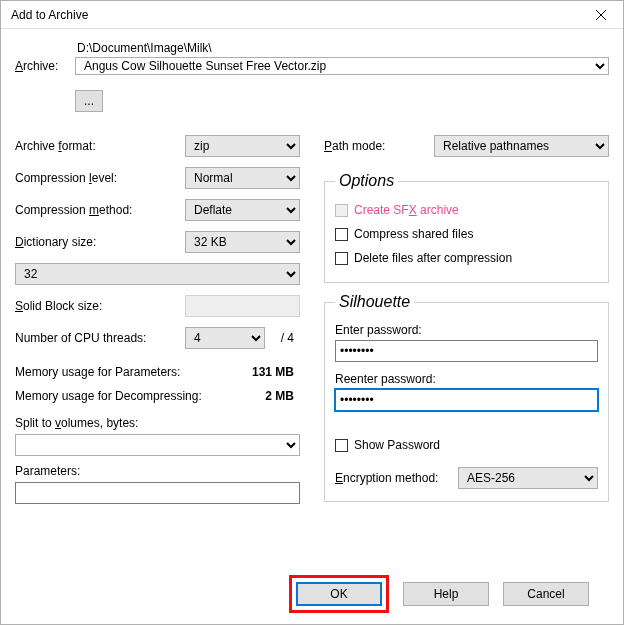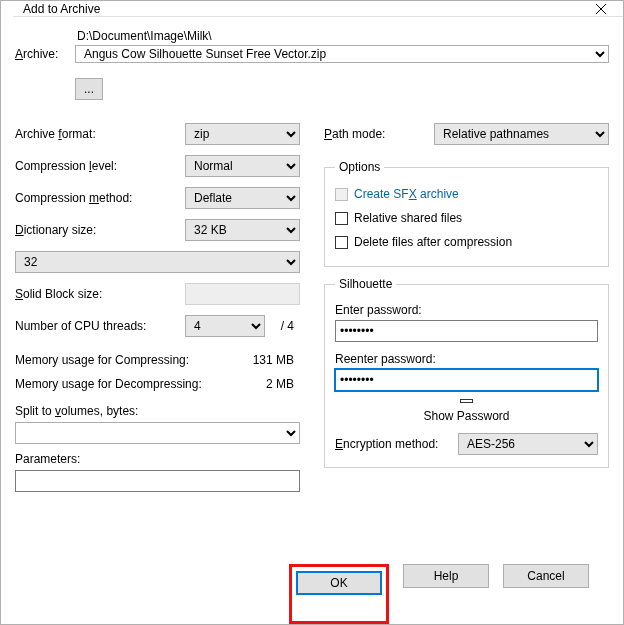--- a/index.html
+++ b/index.html
@@ -7,22 +7,22 @@
     font-family: "Segoe UI", Tahoma, sans-serif;
     font-size: 12px;
     background: #fff;
     width: 624px;
     height: 625px;
     overflow: hidden;
     color: #000;
   }
   .window { width: 624px; height: 625px; border: 1px solid #b0b0b0; display: flex; flex-direction: column; background:#fff;}
   .titlebar {
-    height: 16px; display: flex; align-items: center; justify-content: space-between;
-    padding: 0 0 0 10px; border-bottom: 1px solid #e0e0e0; background:#fff;margin-left:12px;
+    height: 28px; display: flex; align-items: center; justify-content: space-between;
+    padding: 0 0 0 10px; border-bottom: 1px solid #e0e0e0; background:#fff;
   }
   .titlebar-text { font-size: 12px; }
   .close-btn { width: 44px; height: 29px; display:flex; align-items:center; justify-content:center; cursor:pointer; }
   .close-btn svg { width:10px; height:10px; }
   .content { flex: 1; padding: 12px 14px 0 14px; display:flex; flex-direction:column; }
   .archive-row { display:flex; align-items:flex-start; gap:12px; margin-bottom:12px; }
   .archive-label { width:48px; padding-top:18px; }
   .u { text-decoration: underline; }
   .archive-right { flex:1; display:flex; flex-direction:column; gap:2px; }
   .path-row { font-size:12px; padding-left:2px; }
@@ -38,40 +38,40 @@
   .form-row { display:flex; align-items:center; height:32px;justify-content:space-between; }
   .form-label { width:170px; }
   .form-control { flex:1; }
   .form-control select { width:100%; }
   .wide-select select { width:100%; }
   .cpu-row .form-control { display:flex; align-items:center; gap:8px;}
   .cpu-row select { width:80px; }
   .cpu-total { margin-left:auto; padding-right:6px;}
   .mem-row { display:flex; height:24px; align-items:center;}
   .mem-label { flex:1;}
-  .mem-val { text-align:right; padding-right:6px;}
+  .mem-val { text-align:right; padding-right:6px;font-weight:bold;}
   .stack-label { margin-top:8px; margin-bottom:4px;}
   .full-combo { width:100%; }
   .full-input { width:100%; }
   .right-form-row { display:flex; align-items:center; height:32px; gap:10px;}
   .right-form-row .rlabel { width:100px; }
   .right-form-row select { flex:1; }
   fieldset { border:1px solid #d0d0d0; padding:8px 10px 12px 10px; margin-top:10px;}
-  legend { padding:0 4px; font-size:12px;}
+  legend { padding:0 4px; font-size:16px;font-style:italic;}
   .chk-row { display:flex; align-items:center; gap:6px; height:24px;}
   .chk-box { width:13px; height:13px; border:1px solid #333; background:#fff; display:inline-block;}
   .chk-box.disabled { border-color:#bdbdbd; background:#f0f0f0;}
-  .chk-label.disabled { color:#0369a1;}
+  .chk-label.disabled { color:#ec4899;}
   .pw-label { margin-top:4px; margin-bottom:3px;}
   .pw-input { width:100%; height:22px; }
   .pw-input.focused { border:1px solid #0078d7; outline:1px solid #0078d7;}
   .enc-row { display:flex; align-items:center; gap:10px; margin-top:10px;}
   .enc-row .rlabel { flex:1;}
   .enc-row select { width:140px;}
-  .footer { height:60px; display:flex; justify-content:flex-end; gap:14px; padding:0 20px; margin-top:auto;}
+  .footer { height:60px; display:flex; align-items:center; justify-content:flex-end; gap:14px; padding:0 20px; margin-top:auto;}
   .btn { width:86px; height:24px; border:1px solid #adadad; background:#e1e1e1; display:flex; align-items:center; justify-content:center; cursor:pointer;}
   .ok-zone { border:3px solid #e11; padding:4px; }
   .btn.primary { border:2px solid #0078d7; background:#e1e1e1;}
   .solid-disabled select { background:#e7e7e7; color:#e7e7e7; border-color:#c0c0c0;}
   .spacer { height:6px; }
 </style>
 </head>
 <body>
 
 <div class="window">
@@ -138,21 +138,21 @@
           <div class="form-label">Number of CPU threads:</div>
           <div class="form-control">
             <select><option>4</option></select>
             <span class="cpu-total">/ 4</span>
           </div>
         </div>
 
         <div class="spacer"></div>
 
         <div class="mem-row">
-          <div class="mem-label">Memory usage for Compressing:</div>
+          <div class="mem-label">Memory usage for Parameters:</div>
           <div class="mem-val">131 MB</div>
         </div>
         <div class="mem-row">
           <div class="mem-label">Memory usage for Decompressing:</div>
           <div class="mem-val">2 MB</div>
         </div>
 
         <div class="stack-label">Split to <span class="u">v</span>olumes, bytes:</div>
         <select class="full-combo" style="background:#fff;"><option></option></select>
 
@@ -169,35 +169,35 @@
         </div>
 
         <fieldset>
           <legend>Options</legend>
           <div class="chk-row">
             <span class="chk-box disabled"></span>
             <span class="chk-label disabled">Create SF<span class="u">X</span> archive</span>
           </div>
           <div class="chk-row">
             <span class="chk-box"></span>
-            <span class="chk-label">Relative shared files</span>
+            <span class="chk-label">Compress shared files</span>
           </div>
           <div class="chk-row">
             <span class="chk-box"></span>
             <span class="chk-label">Delete files after compression</span>
           </div>
         </fieldset>
 
         <fieldset>
           <legend>Silhouette</legend>
           <div class="pw-label">Enter password:</div>
           <input type="password" class="pw-input" value="••••••••" style="">
           <div class="pw-label" style="margin-top:10px;">Reenter password:</div>
           <input type="password" class="pw-input focused" value="••••••••" style="">
-          <div class="chk-row" style="margin-top:8px;flex-direction:column;">
+          <div class="chk-row" style="margin-top:22px;">
             <span class="chk-box"></span>
             <span class="chk-label">Show Password</span>
           </div>
           <div class="enc-row">
             <div class="rlabel"><span class="u">E</span>ncryption method:</div>
             <select><option>AES-256</option></select>
           </div>
         </fieldset>
 
       </div>

